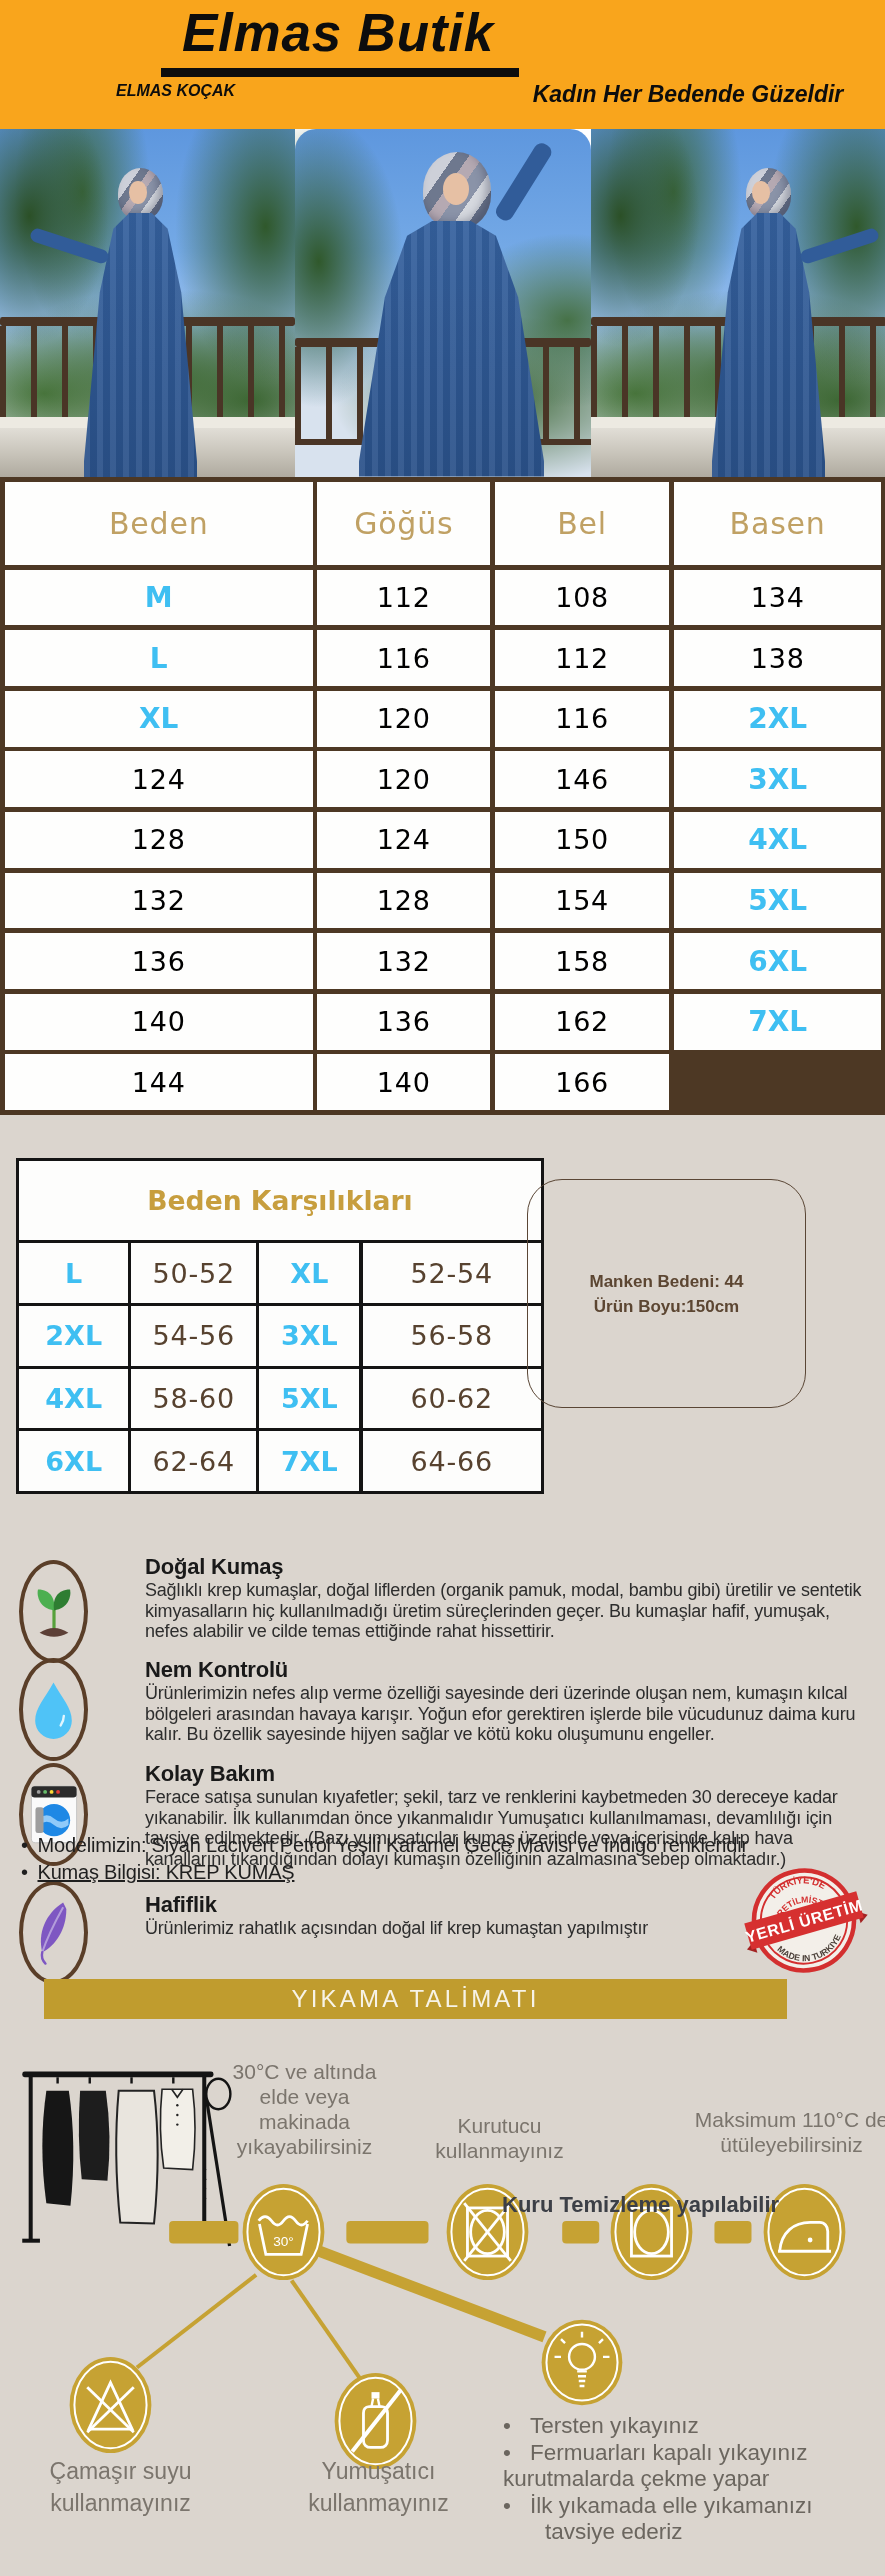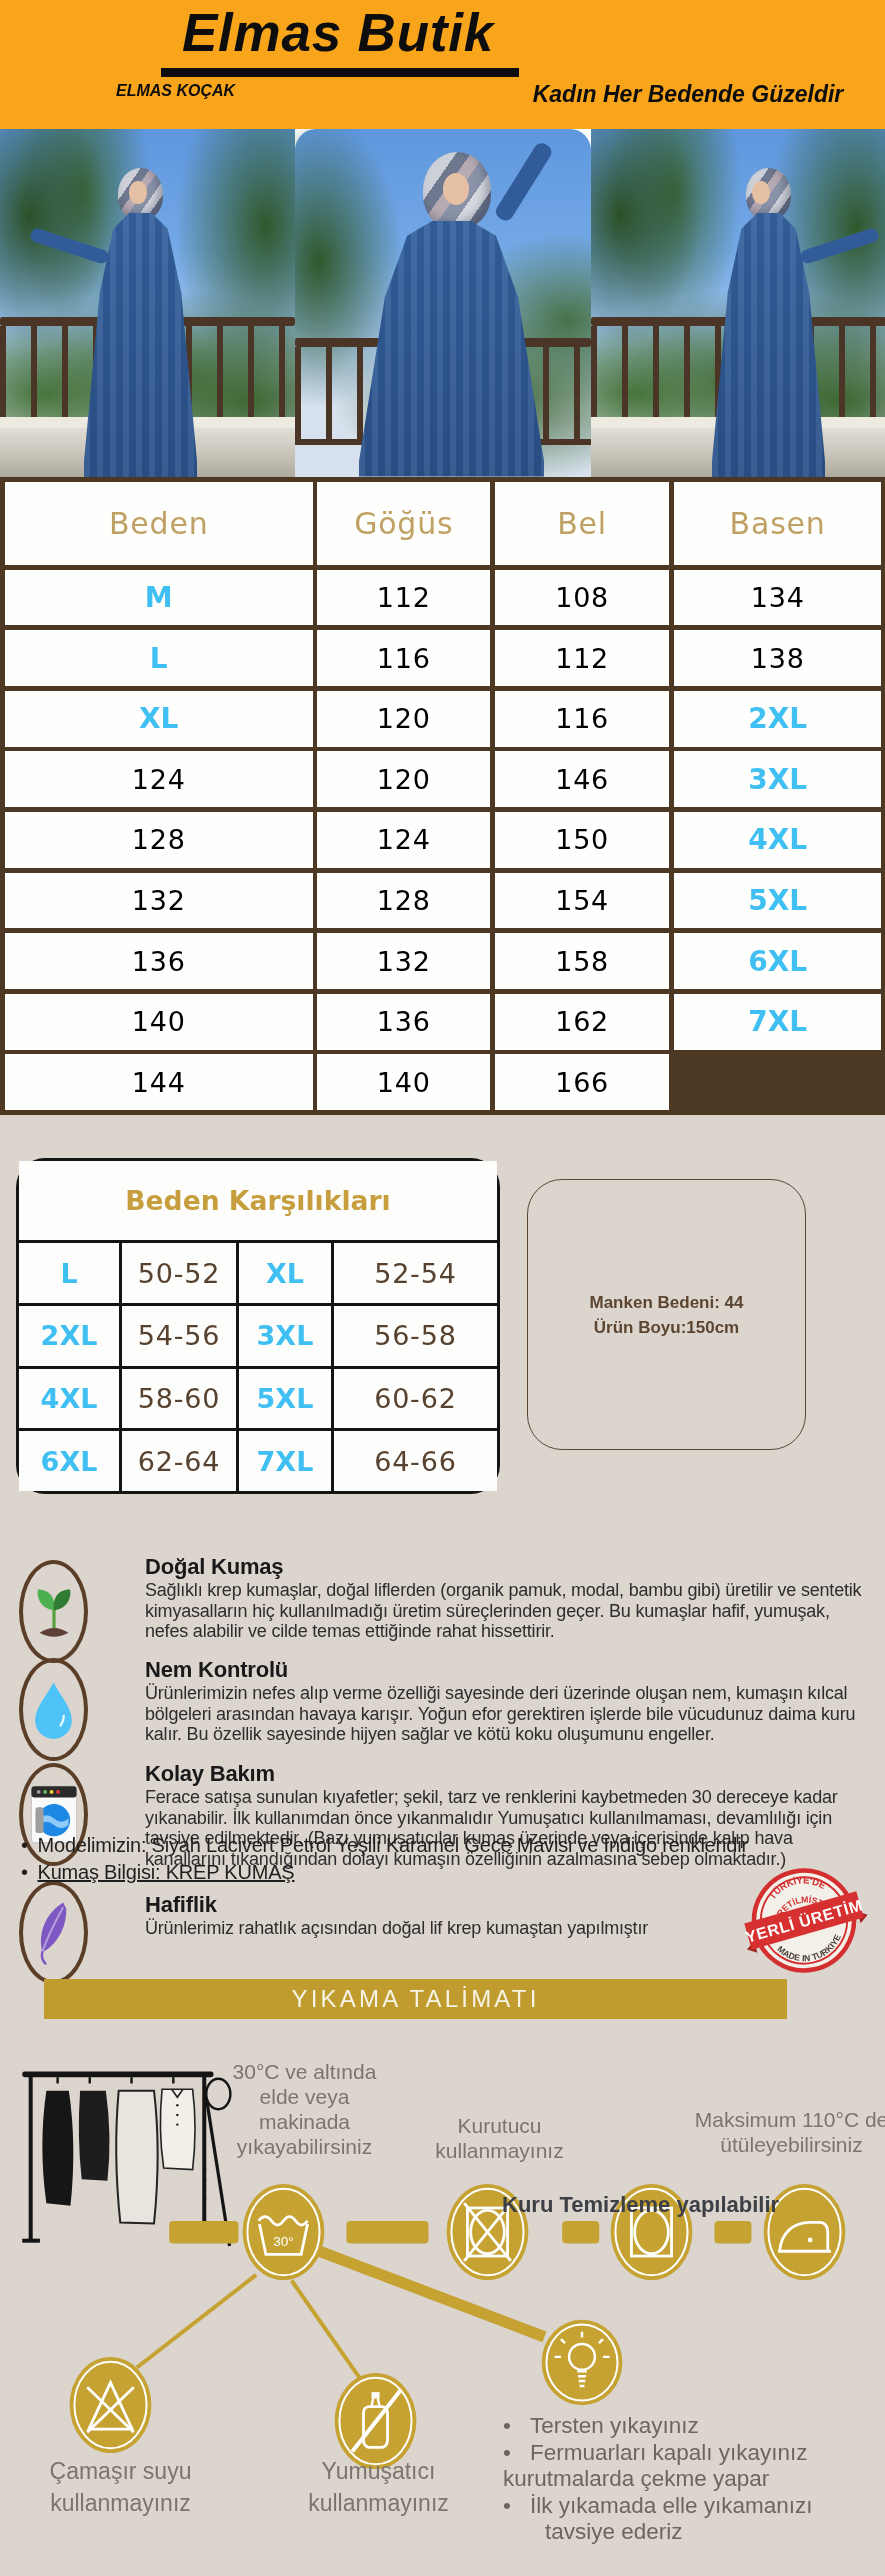--- a/index.html
+++ b/index.html
@@ -58,31 +58,31 @@
   .size-grid .cell{background:#FEFEFD;display:flex;align-items:center;justify-content:center;
      font-family:"DejaVu Sans",sans-serif;}
   .size-grid .th{color:#C0A164;font-size:30px;letter-spacing:0.8px;}
   .size-grid .sz{color:#3FBFF2;font-size:28px;font-weight:bold;}
   .size-grid .num{color:#000000;font-size:27px;letter-spacing:0.8px;}
 
   
   .beige{position:absolute;left:0;top:1115px;width:886px;height:1461px;background:#DBD5CE;}
 
   
-  .equiv{position:absolute;left:16px;top:43px;width:484px;height:336px;box-sizing:border-box;
+  .equiv{position:absolute;left:16px;top:43px;width:528px;height:336px;box-sizing:border-box;
      background:#141414;padding:3.2px;display:grid;gap:3.2px;
-     grid-template-columns:112fr 128fr 103fr 183fr;grid-template-rows:79px repeat(4,1fr);border-radius:29px;}
+     grid-template-columns:112fr 128fr 103fr 183fr;grid-template-rows:79px repeat(4,1fr);}
   .equiv .cell{background:#FDFDFC;display:flex;align-items:center;justify-content:center;
      font-family:"DejaVu Sans",sans-serif;}
   .equiv-title{grid-column:1 / 5;color:#C79E3E;font-size:26.6px;font-weight:600;}
   .equiv .esz{color:#3FBFF2;font-size:27px;font-weight:bold;}
   .equiv .erg{color:#57422F;font-size:27px;letter-spacing:0.8px;}
 
   
-  .model-box{position:absolute;left:527px;top:64px;width:279px;height:271px;box-sizing:border-box;
+  .model-box{position:absolute;left:527px;top:64px;width:279px;height:229px;box-sizing:border-box;
      border:1.6px solid #5A4635;border-radius:35px;display:flex;flex-direction:column;
      align-items:center;justify-content:center;}
   .model-box div{color:#5C4632;font-size:17px;font-weight:600;line-height:25px;text-align:center;}
 
   
   .feat-icon{position:absolute;width:69px;height:103px;border:4px solid #5A3E28;border-radius:50%;
      box-sizing:border-box;display:flex;align-items:center;justify-content:center;background:transparent;}
   .feat-title{position:absolute;left:145px;font-size:22px;font-weight:bold;color:#191919;letter-spacing:-0.2px;}
   .feat-text{position:absolute;left:145px;width:729px;font-size:18px;line-height:20.5px;
      color:#2d2d2d;letter-spacing:-0.2px;}

